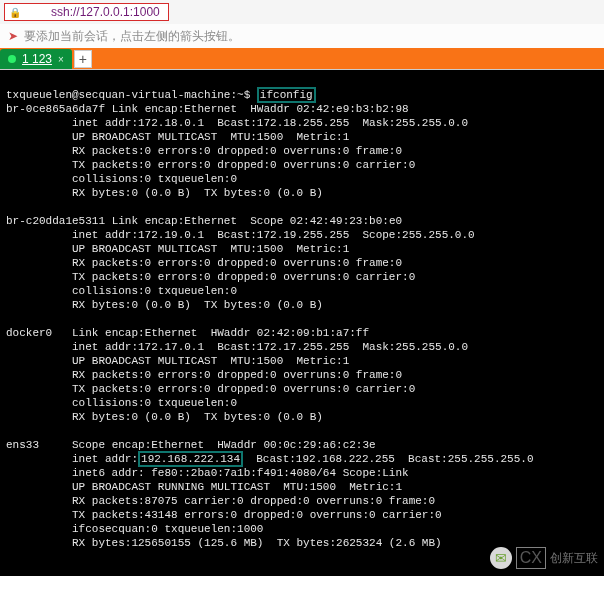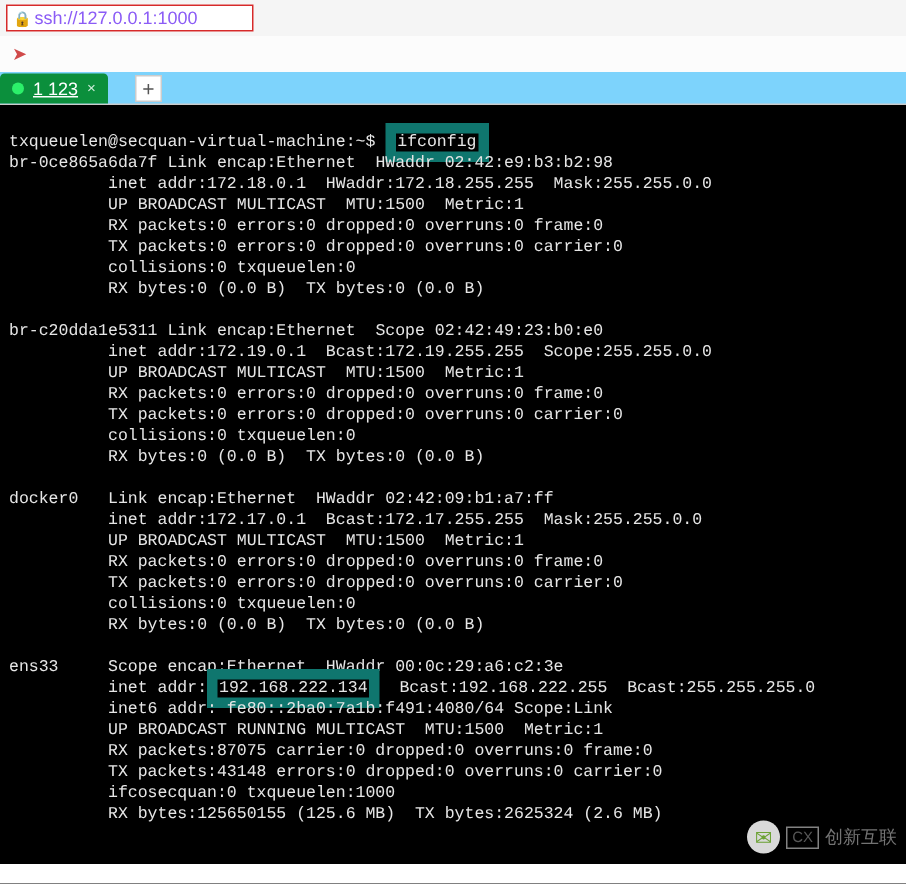--- a/index.html
+++ b/index.html
@@ -26,37 +26,37 @@
       padding: 1px 4px;
       background: #fff;
       min-width: 165px;
     }
     .lock-icon {
       width: 10px; height: 10px;
       margin-right: 4px;
       color: #d8a23a;
       font-size: 10px;
     }
-    .addr-text { color: #8b5cf6; font-size: 12px; }
+    .addr-text { color: #701a75; font-size: 12px; margin-left: 28px; }
     .info-bar {
       height: 24px;
       display: flex;
       align-items: center;
       padding: 2px 8px;
       background: #fcfcfc;
       color: #8a8a8a;
       gap: 6px;
     }
     .flag-icon { font-size: 12px; color: #d04a4a; }
     .tab-bar {
       height: 22px;
-      background: #7dd3fc;
+      background: #f97316;
       display: flex;
       align-items: flex-end;
-      gap: 18px;
+      gap: 2px;
       border-bottom: 1px solid #ccc;
     }
     .tab {
       background: #0b8f3c;
       color: #fff;
       font-size: 12px;
       padding: 3px 8px;
       display: flex;
       align-items: center;
       gap: 6px;
@@ -78,21 +78,21 @@
       background: #000;
       color: #e6e6e6;
       font-family: "Consolas", "Liberation Mono", monospace;
       font-size: 11px;
       line-height: 14px;
       white-space: pre;
       padding: 4px 6px;
       height: 506px;
       overflow: hidden;
     }
-    .redbox { border: 7px solid #0f766e; padding: 0 1px; }
+    .redbox { border: 2px solid #0f766e; padding: 0 1px; }
     .watermark {
       position: absolute;
       right: 6px;
       bottom: 20px;
       display: flex;
       align-items: center;
       gap: 4px;
       color: #888;
       font-size: 12px;
       opacity: 0.85;
@@ -101,54 +101,55 @@
       width: 22px; height: 22px;
       background: #fff;
       border-radius: 50%;
       display: inline-flex; align-items: center; justify-content: center;
       color: #7fbf3f;
       font-size: 14px;
     }
     .watermark .cx {
       border: 1px solid #999;
       padding: 1px 3px;
-      font-size: 10px;
+      font-size: 16px;
       color: #666;
       letter-spacing: 0;
     }
   </style>
 </head>
 <body>
 
 <div class="addr-bar">
   <div class="addr-box">
     <span class="lock-icon">🔒</span>
     <span class="addr-text">ssh://127.0.0.1:1000</span>
   </div>
 </div>
 
 <div class="info-bar">
   <span class="flag-icon">➤</span>
+  <span>要添加当前会话，点击左侧的箭头按钮。</span>
 </div>
 
 <div class="tab-bar">
   <div class="tab">
     <span class="dot"></span>
     <span class="underline">1 123</span>
     <span class="close">×</span>
   </div>
   <div class="newtab">
     <span>+</span>
   </div>
 </div>
 
 <div class="terminal">
 <span>txqueuelen@secquan-virtual-machine:~$ </span><span class="redbox">ifconfig</span>
 <span>br-0ce865a6da7f</span><span> Link encap:Ethernet  HWaddr 02:42:e9:b3:b2:98</span>
-<span>          inet addr:172.18.0.1  HWaddr:172.18.255.255  Mask:255.255.0.0</span>
+<span>          inet addr:172.18.0.1  Bcast:172.18.255.255  Mask:255.255.0.0</span>
 <span>          UP BROADCAST MULTICAST  MTU:1500  Metric:1</span>
 <span>          RX packets:0 errors:0 dropped:0 overruns:0 frame:0</span>
 <span>          TX packets:0 errors:0 dropped:0 overruns:0 carrier:0</span>
 <span>          collisions:0 txqueuelen:0</span>
 <span>          RX bytes:0 (0.0 B)  TX bytes:0 (0.0 B)</span>
 
 <span>br-c20dda1e5311</span><span> Link encap:Ethernet  Scope 02:42:49:23:b0:e0</span>
 <span>          inet addr:172.19.0.1  Bcast:172.19.255.255  Scope:255.255.0.0</span>
 <span>          UP BROADCAST MULTICAST  MTU:1500  Metric:1</span>
 <span>          RX packets:0 errors:0 dropped:0 overruns:0 frame:0</span>

